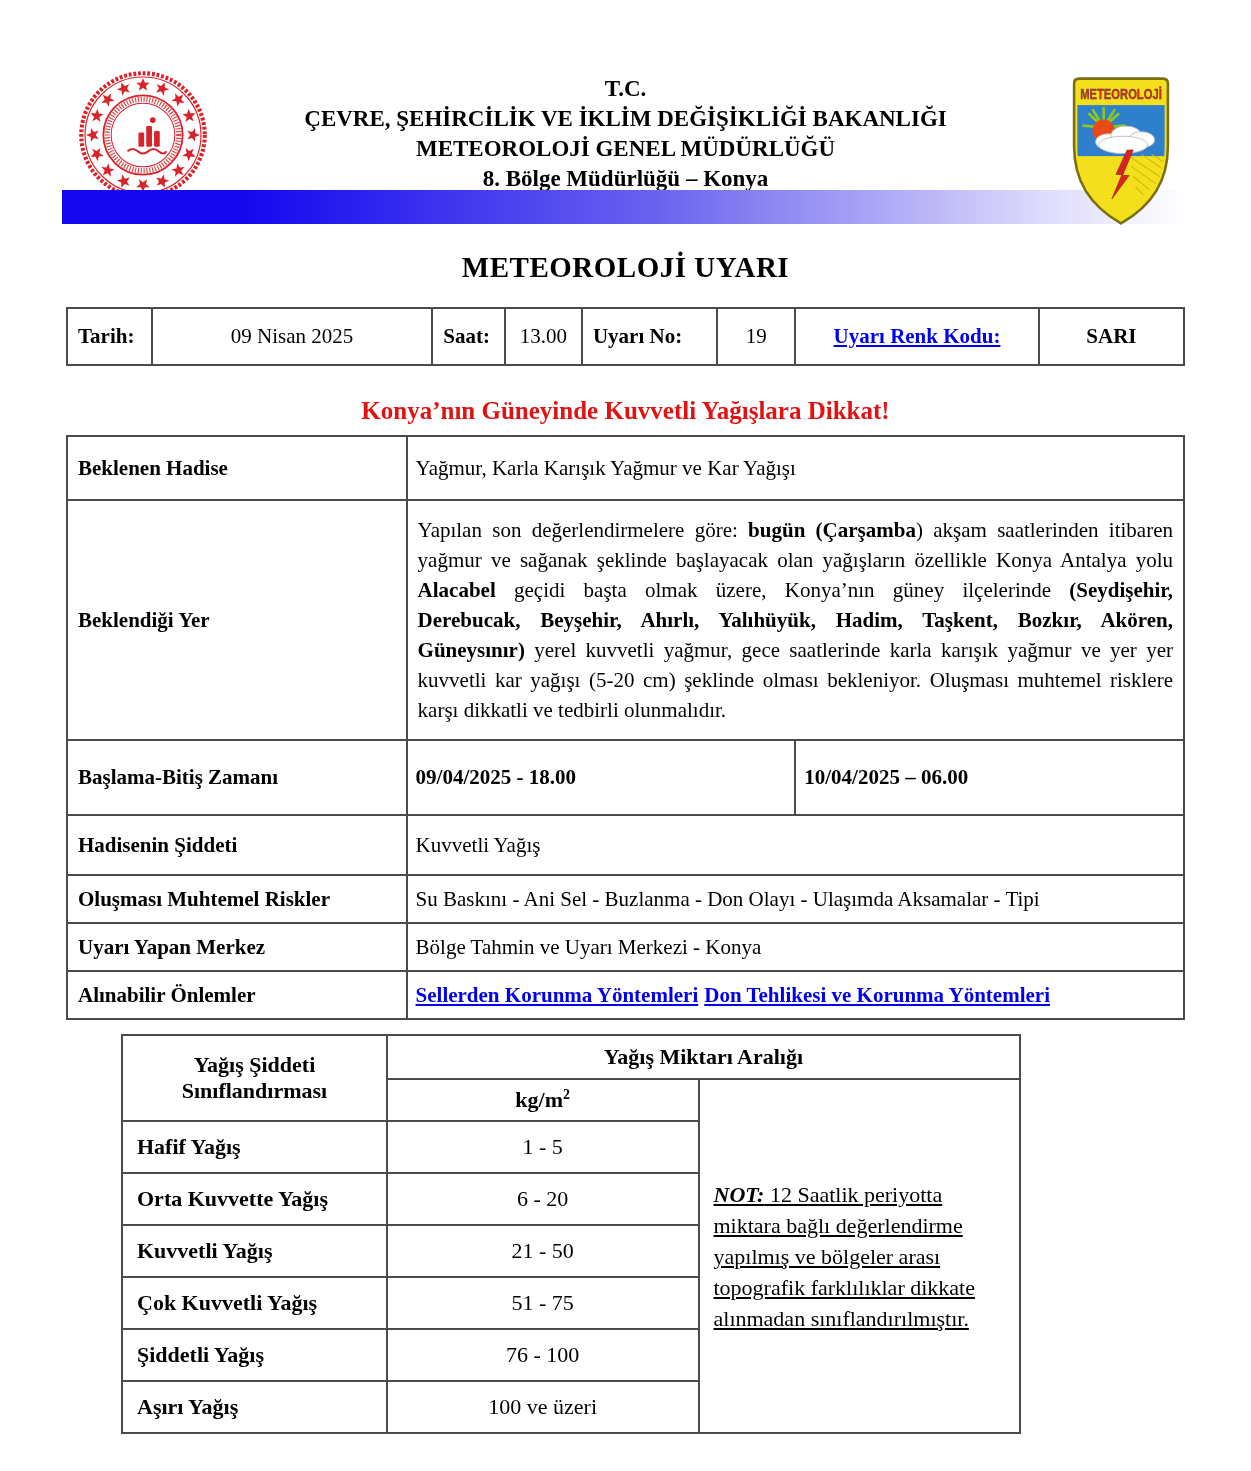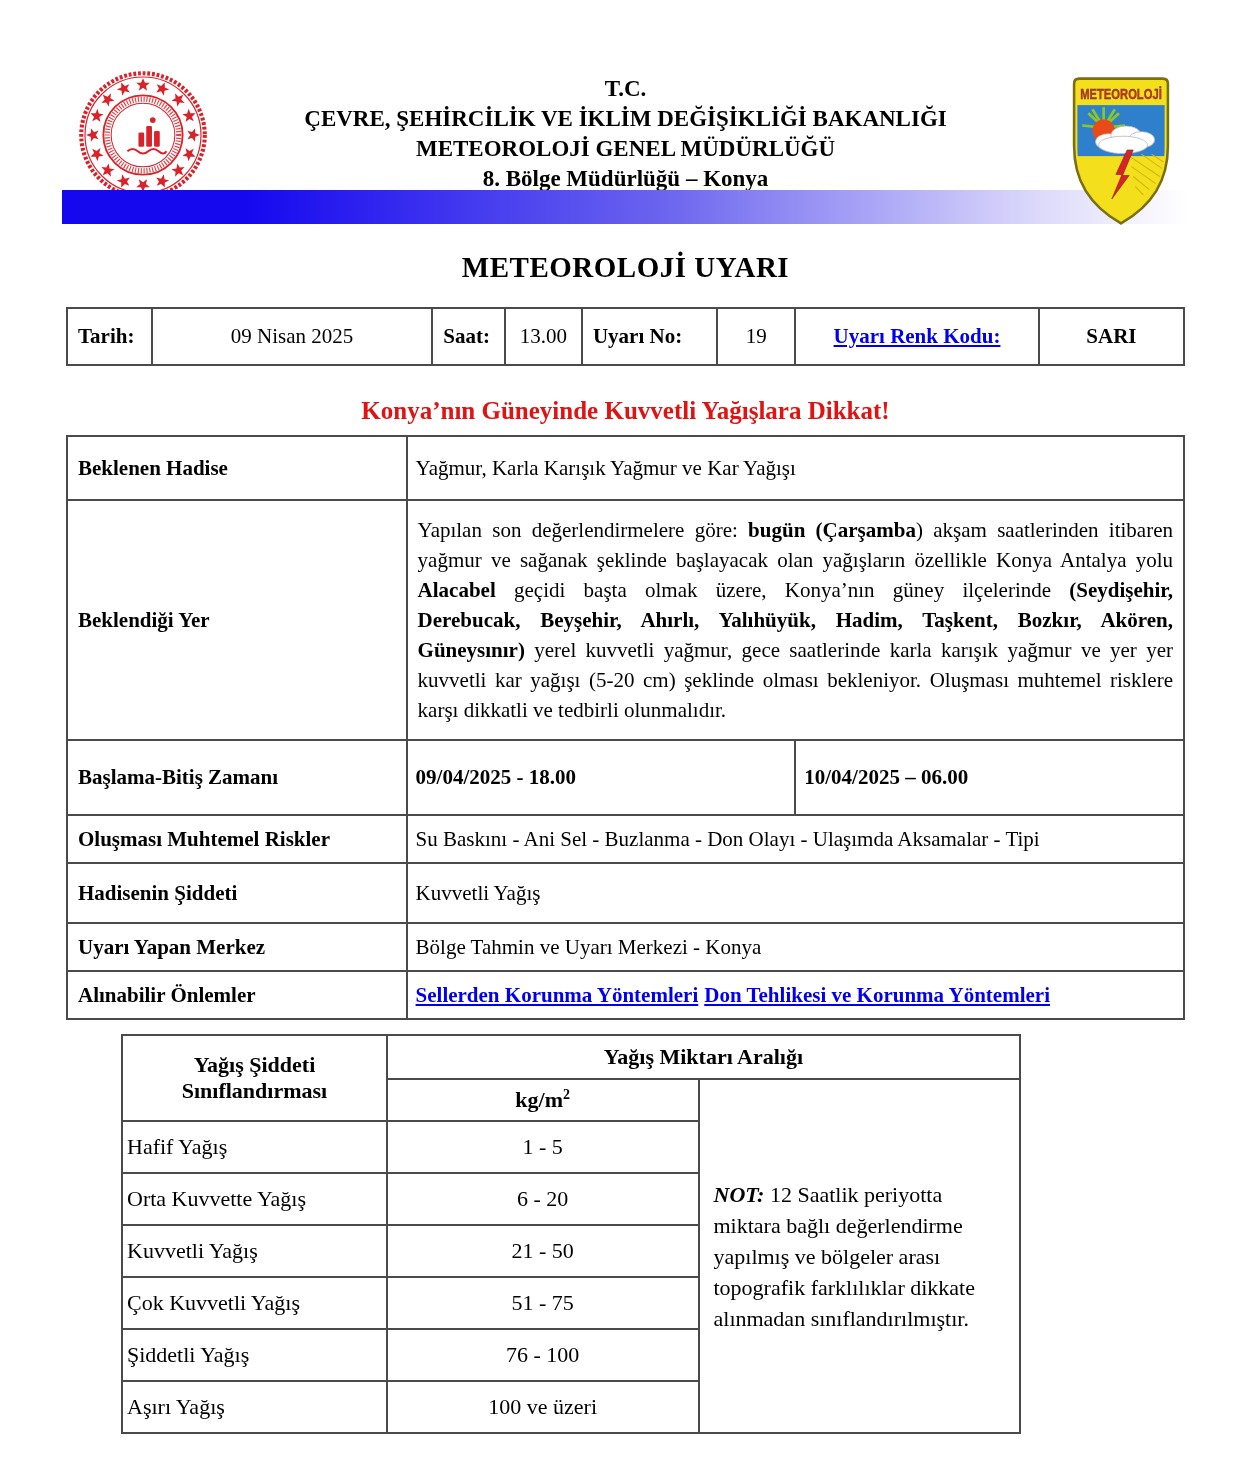--- a/index.html
+++ b/index.html
@@ -45,22 +45,22 @@
   
   .main-table{margin-top:10px;width:1119px;}
   .main-table td.lbl{font-weight:bold;padding-left:10px;}
   .just{text-align:justify;line-height:30px;padding:2px 2px;}
   .links-cell a.link{margin-right:6px;}
 
   
   .class-table{margin-top:14px;margin-left:55px;width:900px;}
   .class-table td{font-size:22px;}
   .class-table .hdr{font-weight:bold;text-align:center;}
-  .class-table .rl{font-weight:normal;padding-left:4px;}
-  .note-cell{vertical-align:middle;padding:10px 22px 10px 14px;line-height:31px;font-size:21px;}
+  .class-table .rl{font-weight:bold;padding-left:14px;}
+  .note-cell{vertical-align:middle;padding:10px 22px 10px 14px;line-height:31px;font-size:21px;text-decoration:underline;}
   .note-cell .nl{font-weight:bold;font-style:italic;}
   sup{font-size:14px;}
 </style>
 </head>
 <body>
 
 <div class="page">
 
   <div class="header">
 
@@ -193,27 +193,27 @@
       <td class="lbl">Beklendiği Yer</td>
       <td colspan="2">
         <div class="just"><span>Yapılan son değerlendirmelere göre: </span><b>bugün (Çarşamba</b><span>) akşam saatlerinden itibaren yağmur ve sağanak şeklinde başlayacak olan yağışların özellikle Konya Antalya yolu </span><b>Alacabel</b><span> geçidi başta olmak üzere, Konya’nın güney ilçelerinde </span><b>(Seydişehir, Derebucak, Beyşehir, Ahırlı, Yalıhüyük, Hadim, Taşkent, Bozkır, Akören, Güneysınır)</b><span> yerel kuvvetli yağmur, gece saatlerinde karla karışık yağmur ve yer yer kuvvetli kar yağışı (5-20 cm) şeklinde olması bekleniyor. Oluşması muhtemel risklere karşı dikkatli ve tedbirli olunmalıdır.</span></div>
       </td>
     </tr>
     <tr style="height:75px">
       <td class="lbl">Başlama-Bitiş Zamanı</td>
       <td class="b">09/04/2025 - 18.00</td>
       <td class="b">10/04/2025 – 06.00</td>
     </tr>
+    <tr style="height:60px">
+      <td class="lbl">Hadisenin Şiddeti</td>
+      <td colspan="2">Kuvvetli Yağış</td>
+    </tr>
     <tr style="height:48px">
       <td class="lbl">Oluşması Muhtemel Riskler</td>
       <td colspan="2">Su Baskını - Ani Sel - Buzlanma - Don Olayı - Ulaşımda Aksamalar - Tipi</td>
-    </tr>
-    <tr style="height:60px">
-      <td class="lbl">Hadisenin Şiddeti</td>
-      <td colspan="2">Kuvvetli Yağış</td>
     </tr>
     <tr style="height:48px">
       <td class="lbl">Uyarı Yapan Merkez</td>
       <td colspan="2">Bölge Tahmin ve Uyarı Merkezi - Konya</td>
     </tr>
     <tr style="height:48px">
       <td class="lbl">Alınabilir Önlemler</td>
       <td colspan="2" class="links-cell">
         <a class="link">Sellerden Korunma Yöntemleri</a><a class="link">Don Tehlikesi ve Korunma Yöntemleri</a>
       </td>

